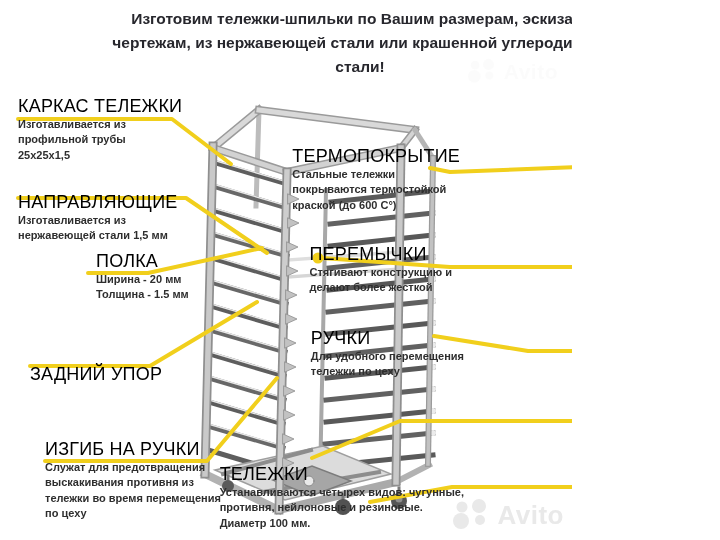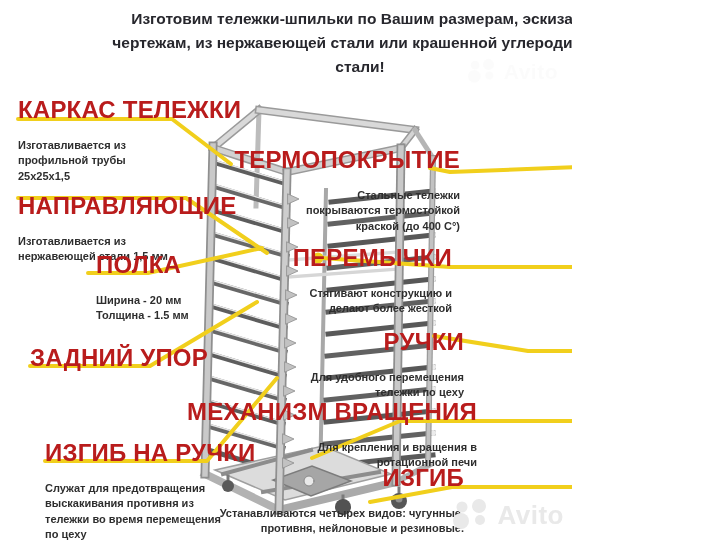--- a/index.html
+++ b/index.html
@@ -3,23 +3,23 @@
 <meta charset="utf-8">
 <style>
   html,body{margin:0;padding:0;background:#ffffff;}
   .page{position:relative;width:572px;height:540px;background:#ffffff;overflow:hidden;
         font-family:"Liberation Sans", sans-serif;}
   .title{position:absolute;left:80px;top:7px;width:560px;text-align:center;
          font-size:15.5px;font-weight:bold;color:#27272d;line-height:1.55;white-space:pre-line;}
   .trolley{position:absolute;left:193px;top:84px;}
   .lines{position:absolute;left:0;top:0;pointer-events:none;}
   .callout{position:absolute;}
-  .callout .h{font-size:24px;font-weight:bold;color:#b91c1c;white-space:nowrap;letter-spacing:.2px;}
-  .callout .d{margin-top:14px;font-size:11px;font-weight:bold;color:#2e2e2e;line-height:1.4;white-space:pre-line;}
-  .callout.right{text-align:right;}
+  .callout .h{font-size:18px;font-weight:normal;color:#000000;white-space:nowrap;letter-spacing:.2px;}
+  .callout .d{margin-top:0;font-size:11px;font-weight:bold;color:#2e2e2e;line-height:1.4;white-space:pre-line;}
+  .callout.right{text-align:left;}
   .wm{position:absolute;display:flex;align-items:center;gap:6px;}
   .wm-b{right:8px;bottom:8px;}
   .wm-t{right:14px;top:58px;opacity:.28;}
   .wm .txt{font-size:26px;font-weight:bold;color:#e9e9e9;letter-spacing:.5px;}
 </style>
 </head>
 <body>
 
 <div class="page">
 
@@ -183,54 +183,49 @@
   <div class="callout" style="left:18px;top:192px">
     <div class="h">НАПРАВЛЯЮЩИЕ</div>
     <div class="d">Изготавливается из
 нержавеющей стали 1,5 мм</div>
   </div>
   <div class="callout" style="left:96px;top:251px">
     <div class="h">ПОЛКА</div>
     <div class="d">Ширина - 20 мм
 Толщина - 1.5 мм</div>
   </div>
-  <div class="callout" style="left:30px;top:344px">
+  <div class="callout" style="left:30px;top:364px">
     <div class="h">ЗАДНИЙ УПОР</div>
   </div>
   <div class="callout" style="left:45px;top:439px">
     <div class="h">ИЗГИБ НА РУЧКИ</div>
     <div class="d">Служат для предотвращения
 выскакивания противня из
 тележки во время перемещения
 по цеху</div>
   </div>
 
   <div class="callout right" style="right:112px;top:146px">
     <div class="h">ТЕРМОПОКРЫТИЕ</div>
     <div class="d">Стальные тележки
 покрываются термостойкой
-краской (до 400 С°)</div>
+краской (до 600 С°)</div>
   </div>
   <div class="callout right" style="right:120px;top:244px">
     <div class="h">ПЕРЕМЫЧКИ</div>
     <div class="d">Стягивают конструкцию и
 делают более жесткой</div>
   </div>
   <div class="callout right" style="right:108px;top:328px">
     <div class="h">РУЧКИ</div>
     <div class="d">Для удобного перемещения
 тележки по цеху</div>
   </div>
-  <div class="callout right" style="right:95px;top:398px">
-    <div class="h">МЕХАНИЗМ ВРАЩЕНИЯ</div>
-    <div class="d">Для крепления и вращения в
-ротационной печи</div>
-  </div>
   <div class="callout right" style="right:108px;top:464px">
-    <div class="h">ИЗГИБ</div>
+    <div class="h">ТЕЛЕЖКИ</div>
     <div class="d">Устанавливаются четырех видов: чугунные,
 противня, нейлоновые и резиновые.
 Диаметр 100 мм.</div>
   </div>
 
   <div class="wm wm-b">
     <svg width="38" height="34" viewBox="0 0 38 34">
       <g fill="#e9e9e9">
         <circle cx="9" cy="9" r="5.5"></circle>
         <circle cx="8" cy="23" r="8"></circle>

